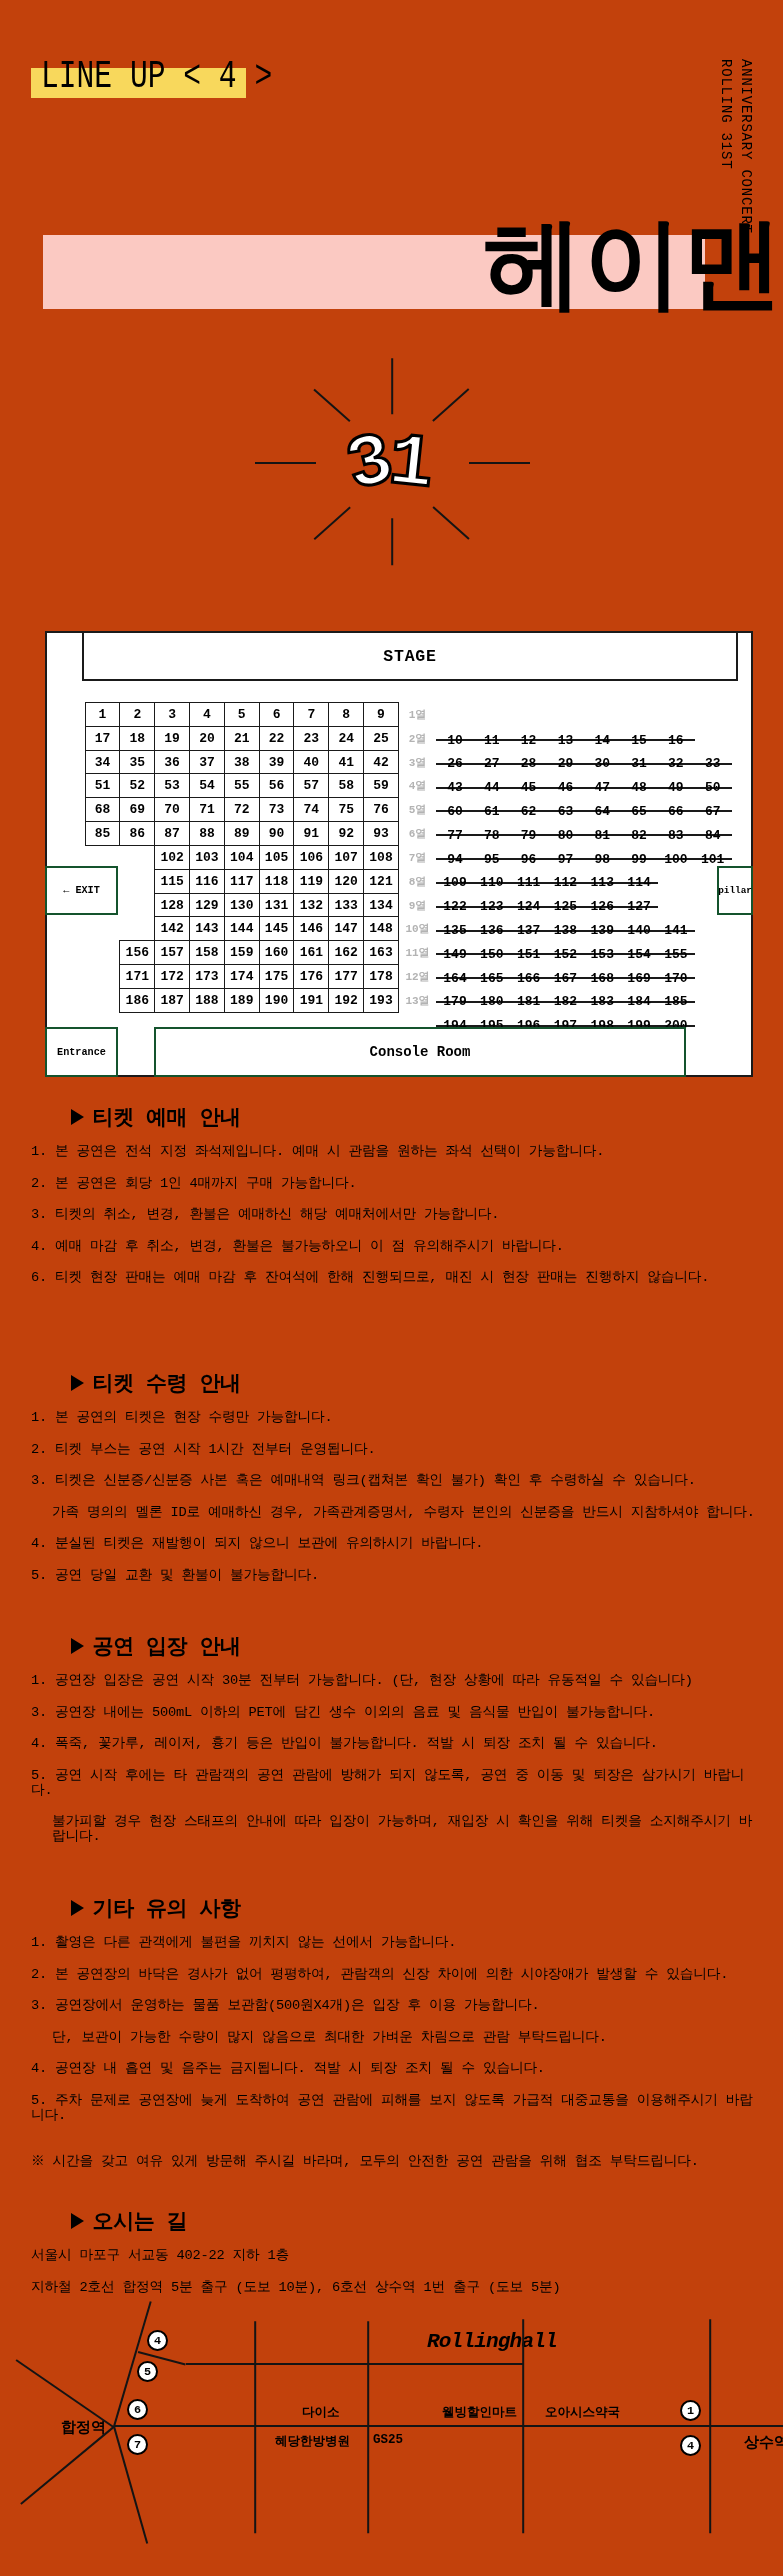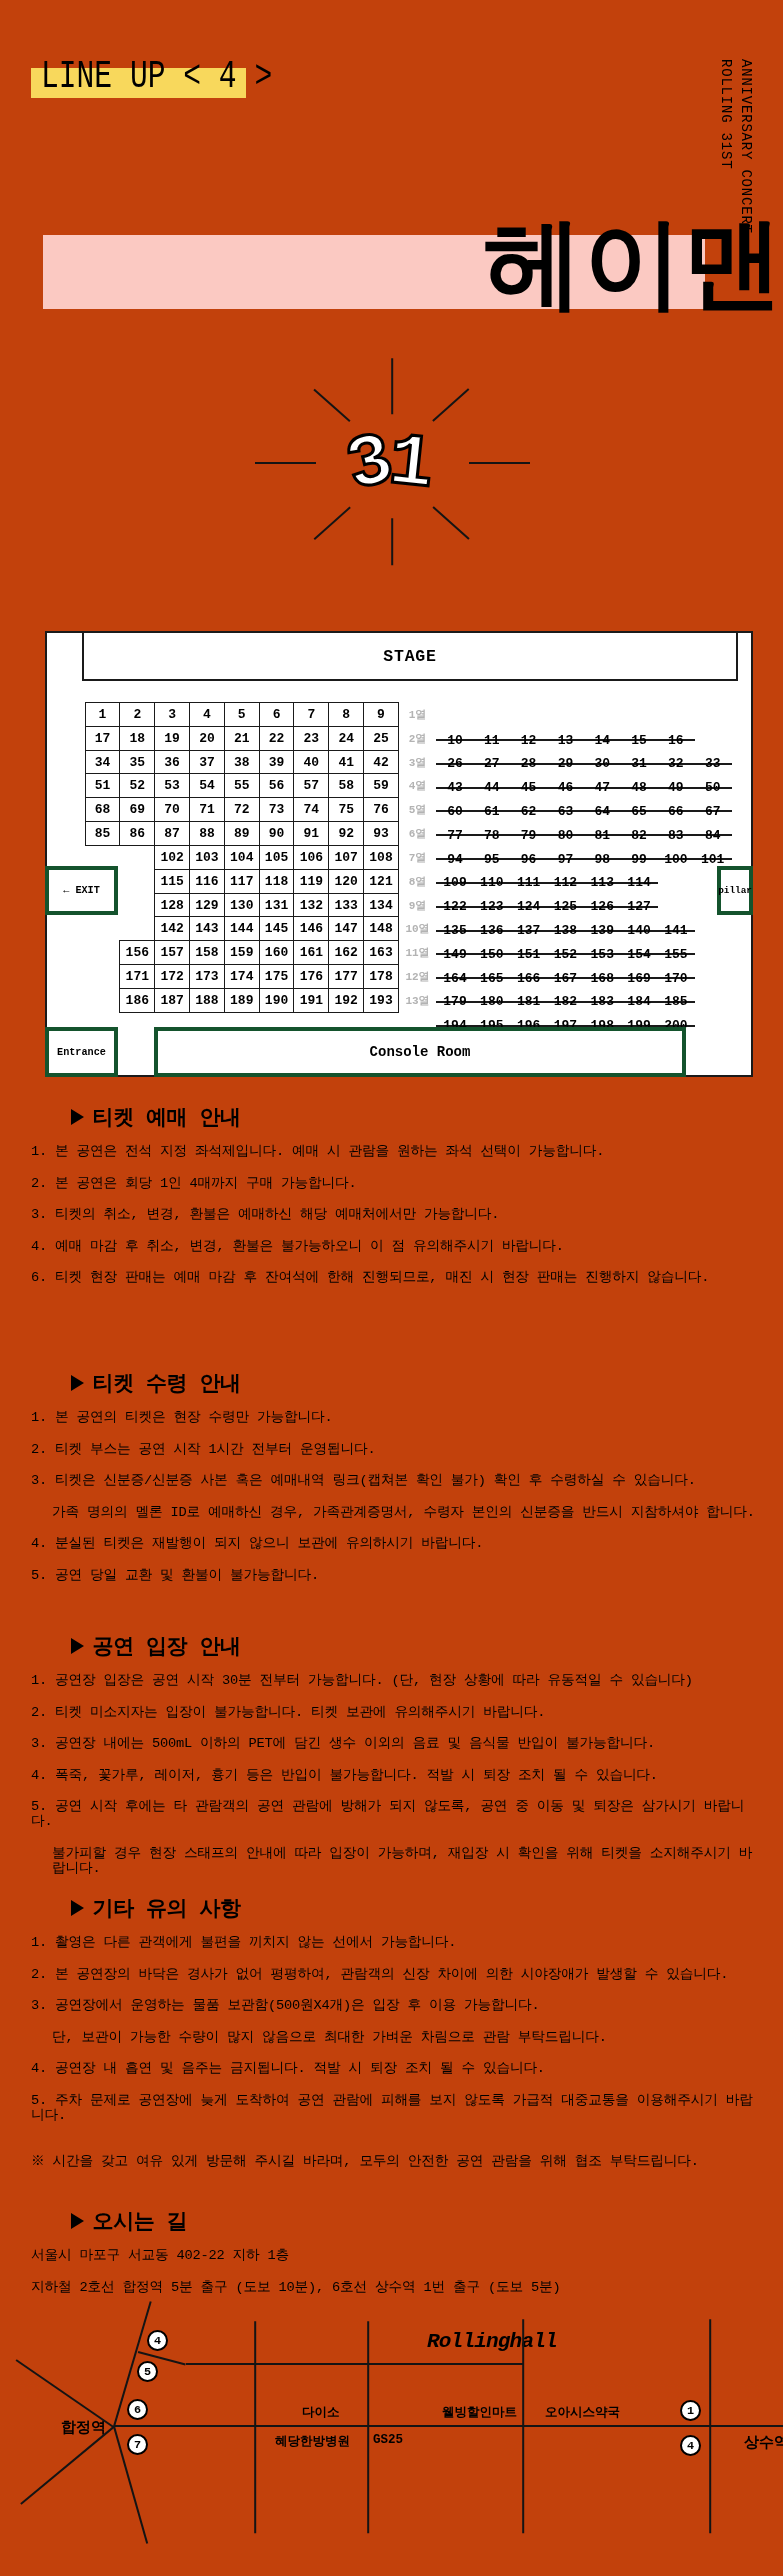--- a/index.html
+++ b/index.html
@@ -34,21 +34,21 @@
   .seat-row:first-child{margin-top:0;}
   .sr-left{width:318px;display:flex;justify-content:flex-end;}
   .sr-label{width:37px;display:flex;align-items:center;justify-content:center;
             font-weight:bold;font-size:11px;}
   .sr-right{width:299px;display:flex;margin-top:37px;}
   .seat{box-sizing:border-box;border:1.2px solid #1a1a1a;margin-left:-1.2px;background:#fff;
         display:flex;align-items:center;justify-content:center;font-weight:bold;font-size:13px;}
   .sr-left .seat{width:36px;}
   .sr-right .seat{width:38px;}
   .sr-left .seat:first-child,.sr-right .seat:first-child{margin-left:0;}
-  .side-box{position:absolute;border:4px solid #14532d;box-sizing:border-box;background:#fff;
+  .side-box{position:absolute;border:2px solid #14532d;box-sizing:border-box;background:#fff;
             display:flex;align-items:center;justify-content:center;font-weight:bold;}
   .exit-box{left:-2px;top:233px;width:73px;height:49px;font-size:10.2px;}
   .pillar-box{right:-2px;top:233px;width:36px;height:49px;font-size:9.4px;}
   .entrance-box{left:-2px;bottom:-2px;width:73px;height:50px;font-size:10.2px;}
   .console-box{left:107px;bottom:-2px;width:532px;height:50px;font-size:14px;}
 
   
   .info-section{position:absolute;left:31px;width:729px;}
   .sec-heading{display:flex;align-items:center;gap:8.6px;font-size:21px;font-weight:bold;
                height:23.5px;margin-bottom:15.7px;letter-spacing:-0.4px;padding-left:40px;}
@@ -409,21 +409,20 @@
         <div class="sec-item indent">가족 명의의 멜론 ID로 예매하신 경우, 가족관계증명서, 수령자 본인의 신분증을 반드시 지참하셔야 합니다.</div>
         <div class="sec-item">4. 분실된 티켓은 재발행이 되지 않으니 보관에 유의하시기 바랍니다.</div>
         <div class="sec-item">5. 공연 당일 교환 및 환불이 불가능합니다.</div>
       </section>
       <section class="info-section" style="top: 1634px;">
         <div class="sec-heading">
           <span class="tri"></span>
           <span>공연 입장 안내</span>
         </div>
         <div class="sec-item">1. 공연장 입장은 공연 시작 30분 전부터 가능합니다. (단, 현장 상황에 따라 유동적일 수 있습니다)</div>
-        <div class="sec-item">2. 티켓 미소지자는 입장이 불가능합니다. 티켓 보관에 유의해주시기 바랍니다.</div>
         <div class="sec-item">3. 공연장 내에는 500mL 이하의 PET에 담긴 생수 이외의 음료 및 음식물 반입이 불가능합니다.</div>
         <div class="sec-item">4. 폭죽, 꽃가루, 레이저, 흉기 등은 반입이 불가능합니다. 적발 시 퇴장 조치 될 수 있습니다.</div>
         <div class="sec-item">5. 공연 시작 후에는 타 관람객의 공연 관람에 방해가 되지 않도록, 공연 중 이동 및 퇴장은 삼가시기 바랍니다.</div>
         <div class="sec-item indent">불가피할 경우 현장 스태프의 안내에 따라 입장이 가능하며, 재입장 시 확인을 위해 티켓을 소지해주시기 바랍니다.</div>
       </section>
       <section class="info-section" style="top: 1896px;">
         <div class="sec-heading">
           <span class="tri"></span>
           <span>기타 유의 사항</span>
         </div>

